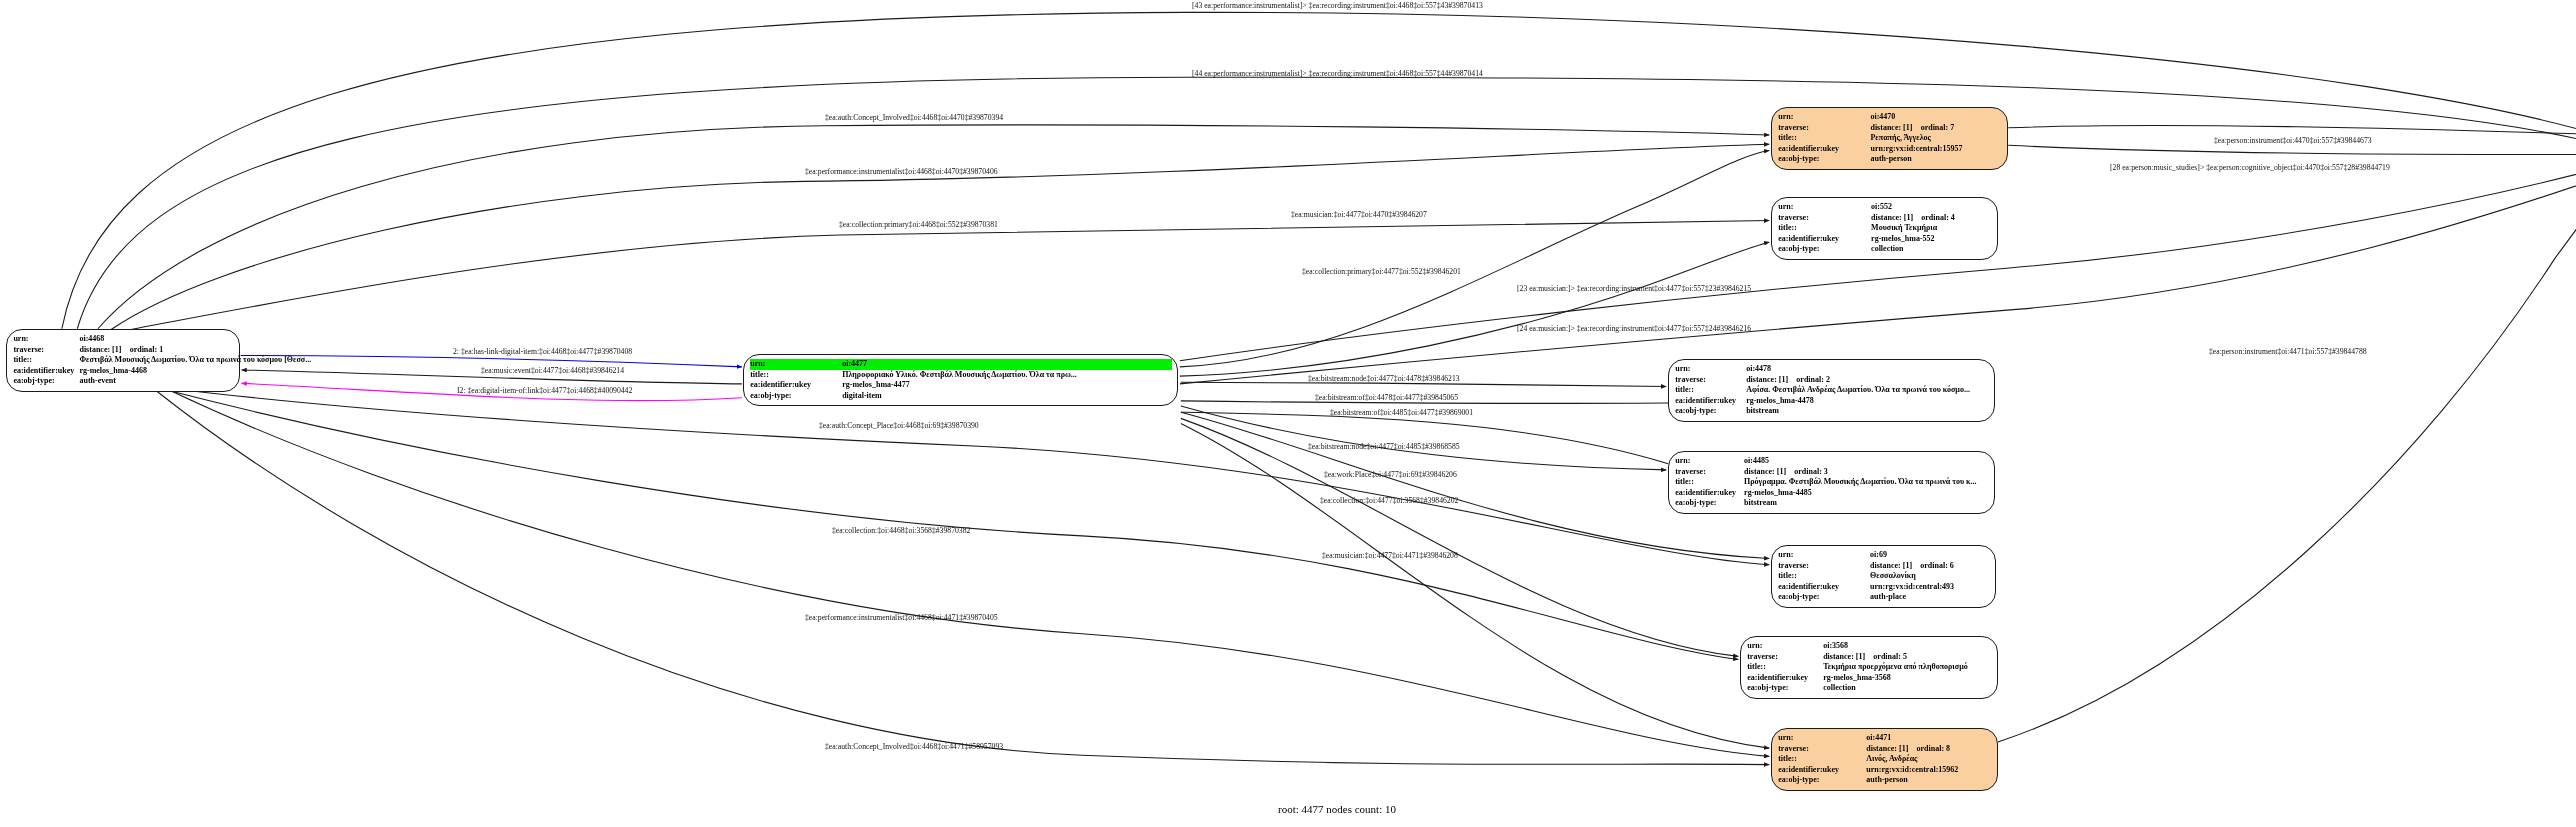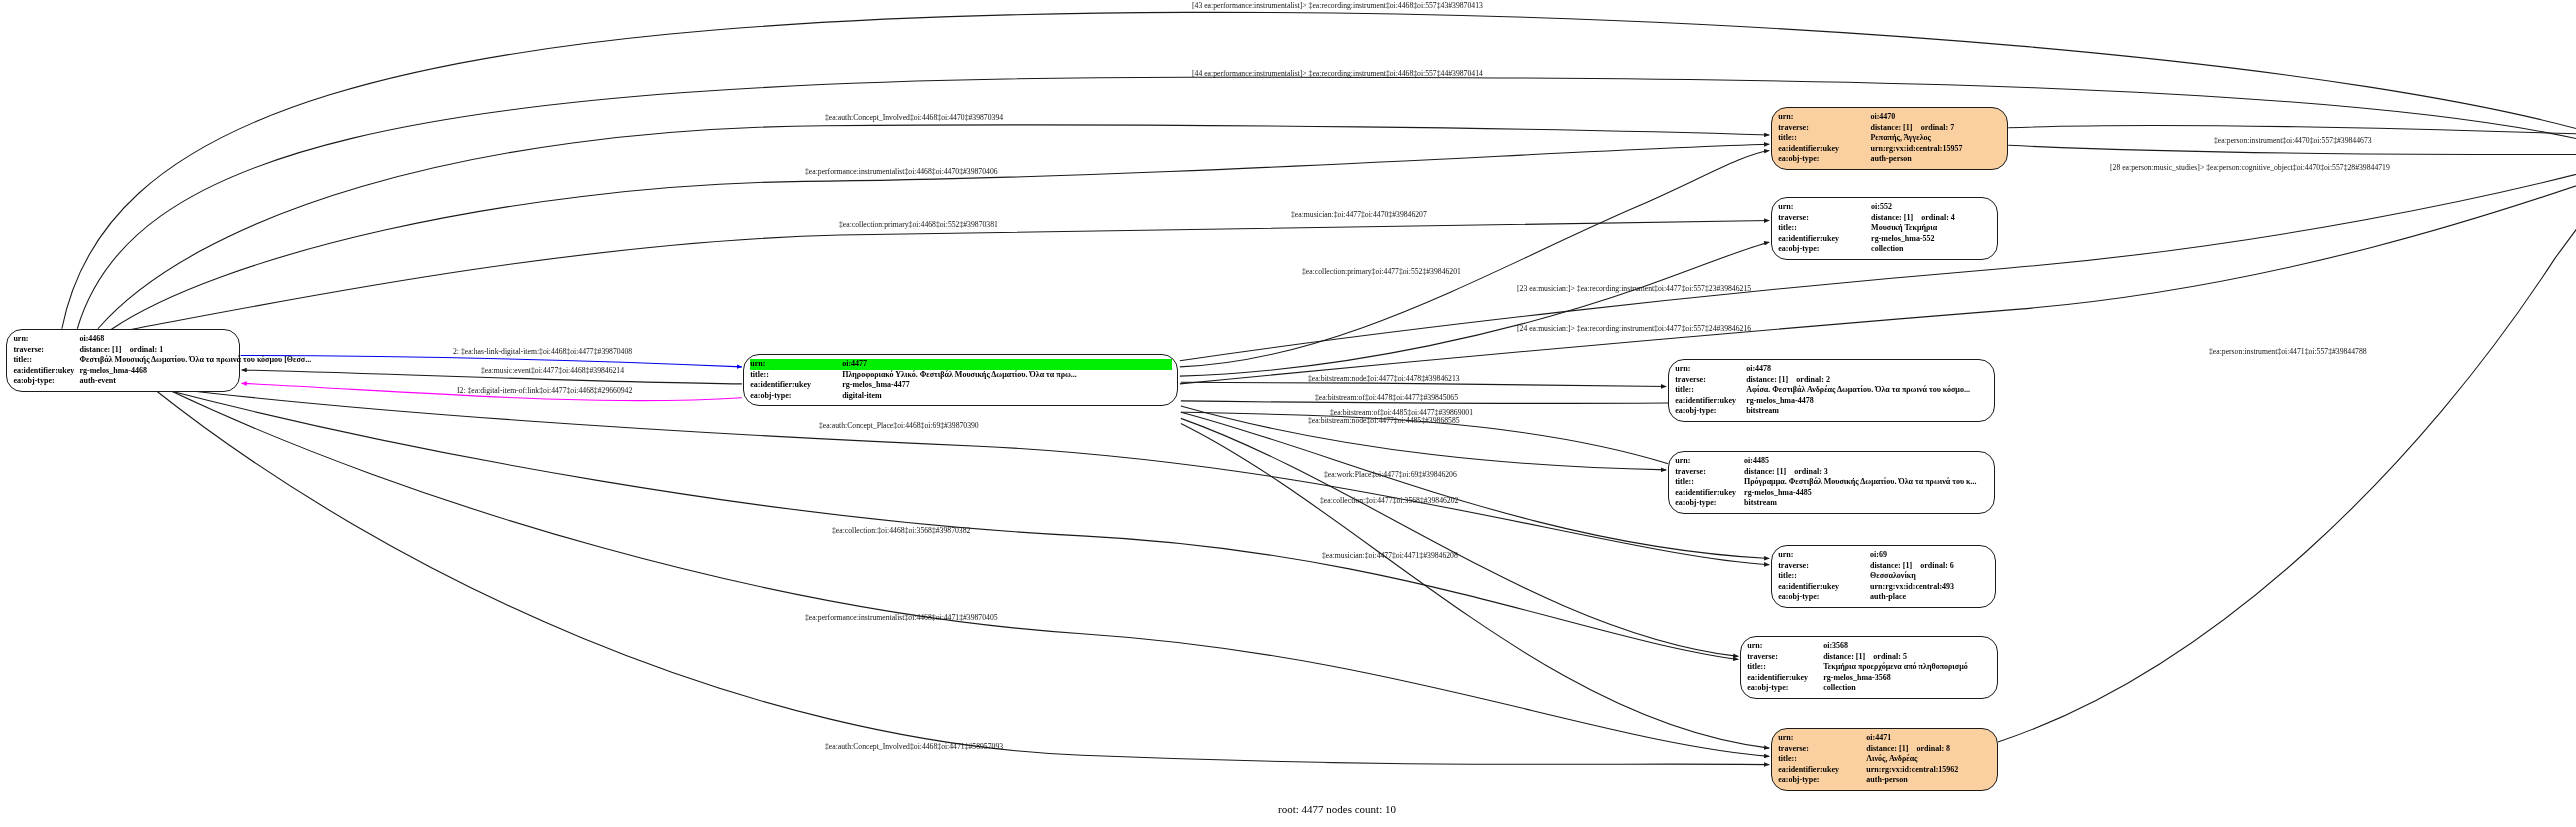--- a/index.html
+++ b/index.html
@@ -360,25 +360,25 @@
       <div class="edge-label" style="left: 839px; top: 220px; color: rgb(17, 17, 17);">‡ea:collection:primary‡oi:4468‡oi:552‡#39870381</div>
       <div class="edge-label" style="left: 1291px; top: 210px; color: rgb(17, 17, 17);">‡ea:musician:‡oi:4477‡oi:4470‡#39846207</div>
       <div class="edge-label" style="left: 1302px; top: 267px; color: rgb(17, 17, 17);">‡ea:collection:primary‡oi:4477‡oi:552‡#39846201</div>
       <div class="edge-label" style="left: 2214px; top: 136px; color: rgb(17, 17, 17);">‡ea:person:instrument‡oi:4470‡oi:557‡#39844673</div>
       <div class="edge-label" style="left: 2110px; top: 163px; color: rgb(17, 17, 17);">[28 ea:person:music_studies]&gt; ‡ea:person:cognitive_object‡oi:4470‡oi:557‡28#39844719</div>
       <div class="edge-label" style="left: 1517px; top: 284px; color: rgb(17, 17, 17);">[23 ea:musician:]&gt; ‡ea:recording:instrument‡oi:4477‡oi:557‡23#39846215</div>
       <div class="edge-label" style="left: 1517px; top: 324px; color: rgb(17, 17, 17);">[24 ea:musician:]&gt; ‡ea:recording:instrument‡oi:4477‡oi:557‡24#39846216</div>
       <div class="edge-label" style="left: 2209px; top: 347px; color: rgb(17, 17, 17);">‡ea:person:instrument‡oi:4471‡oi:557‡#39844788</div>
       <div class="edge-label" style="left: 453px; top: 347px; color: rgb(17, 17, 17);">2: ‡ea:has-link-digital-item:‡oi:4468‡oi:4477‡#39870408</div>
       <div class="edge-label" style="left: 481px; top: 366px; color: rgb(17, 17, 17);">‡ea:music:event‡oi:4477‡oi:4468‡#39846214</div>
-      <div class="edge-label" style="left: 457px; top: 386px; color: rgb(17, 17, 17);">I2: ‡ea:digital-item-of:link‡oi:4477‡oi:4468‡#29660942</div>
+      <div class="edge-label" style="left: 457px; top: 386px; color: rgb(17, 17, 17);">I2: ‡ea:digital-item-of:link‡oi:4477‡oi:4468‡#40090442</div>
       <div class="edge-label" style="left: 1308px; top: 374px; color: rgb(17, 17, 17);">‡ea:bitstream:node‡oi:4477‡oi:4478‡#39846213</div>
       <div class="edge-label" style="left: 1315px; top: 393px; color: rgb(17, 17, 17);">‡ea:bitstream:of‡oi:4478‡oi:4477‡#39845065</div>
       <div class="edge-label" style="left: 1330px; top: 408px; color: rgb(17, 17, 17);">‡ea:bitstream:of‡oi:4485‡oi:4477‡#39869001</div>
-      <div class="edge-label" style="left: 1308px; top: 416px; color: rgb(17, 17, 17);">‡ea:bitstream:node‡oi:4477‡oi:4485‡#39868585</div>
+      <div class="edge-label" style="left: 1308px; top: 442px; color: rgb(17, 17, 17);">‡ea:bitstream:node‡oi:4477‡oi:4485‡#39868585</div>
       <div class="edge-label" style="left: 819px; top: 421px; color: rgb(17, 17, 17);">‡ea:auth:Concept_Place‡oi:4468‡oi:69‡#39870390</div>
       <div class="edge-label" style="left: 1324px; top: 470px; color: rgb(17, 17, 17);">‡ea:work:Place‡oi:4477‡oi:69‡#39846206</div>
       <div class="edge-label" style="left: 1320px; top: 496px; color: rgb(17, 17, 17);">‡ea:collection:‡oi:4477‡oi:3568‡#39846202</div>
       <div class="edge-label" style="left: 832px; top: 526px; color: rgb(17, 17, 17);">‡ea:collection:‡oi:4468‡oi:3568‡#39870382</div>
       <div class="edge-label" style="left: 1322px; top: 551px; color: rgb(17, 17, 17);">‡ea:musician:‡oi:4477‡oi:4471‡#39846208</div>
       <div class="edge-label" style="left: 805px; top: 613px; color: rgb(17, 17, 17);">‡ea:performance:instrumentalist‡oi:4468‡oi:4471‡#39870405</div>
       <div class="edge-label" style="left: 825px; top: 742px; color: rgb(17, 17, 17);">‡ea:auth:Concept_Involved‡oi:4468‡oi:4471‡#58957093</div>
     </div>
 
   <div class="footer" style="left:1278px;top:803px;">root: 4477 nodes count: 10</div>

